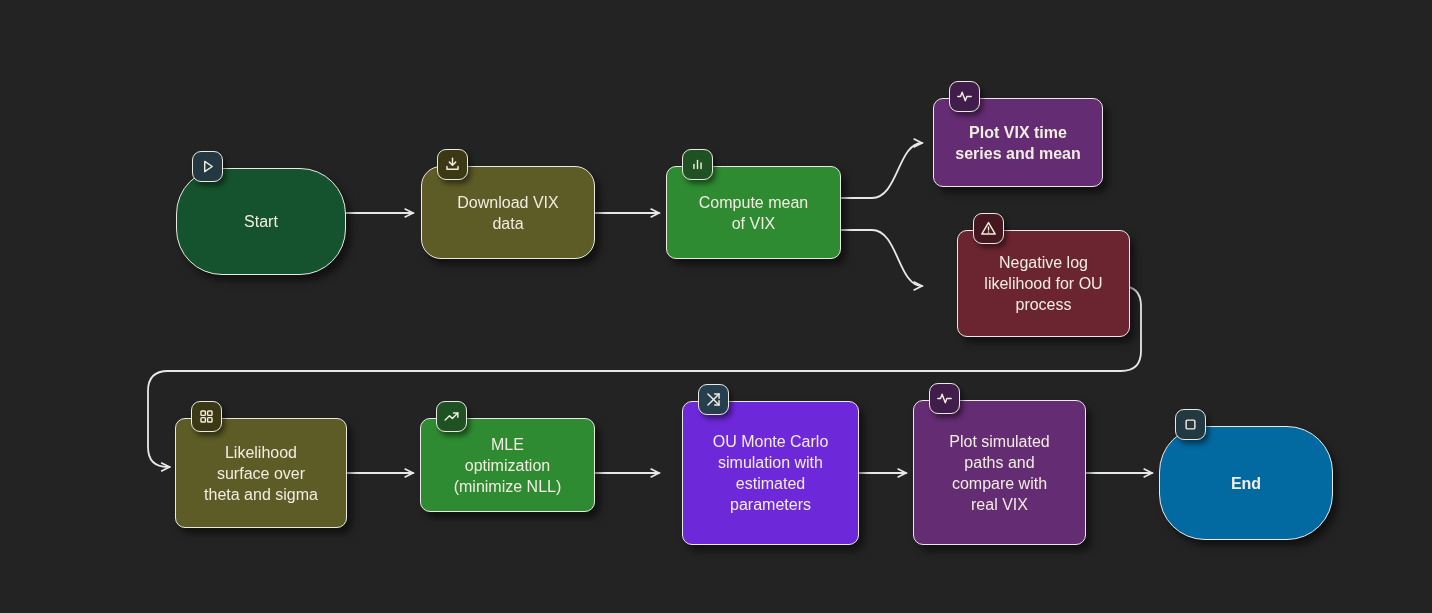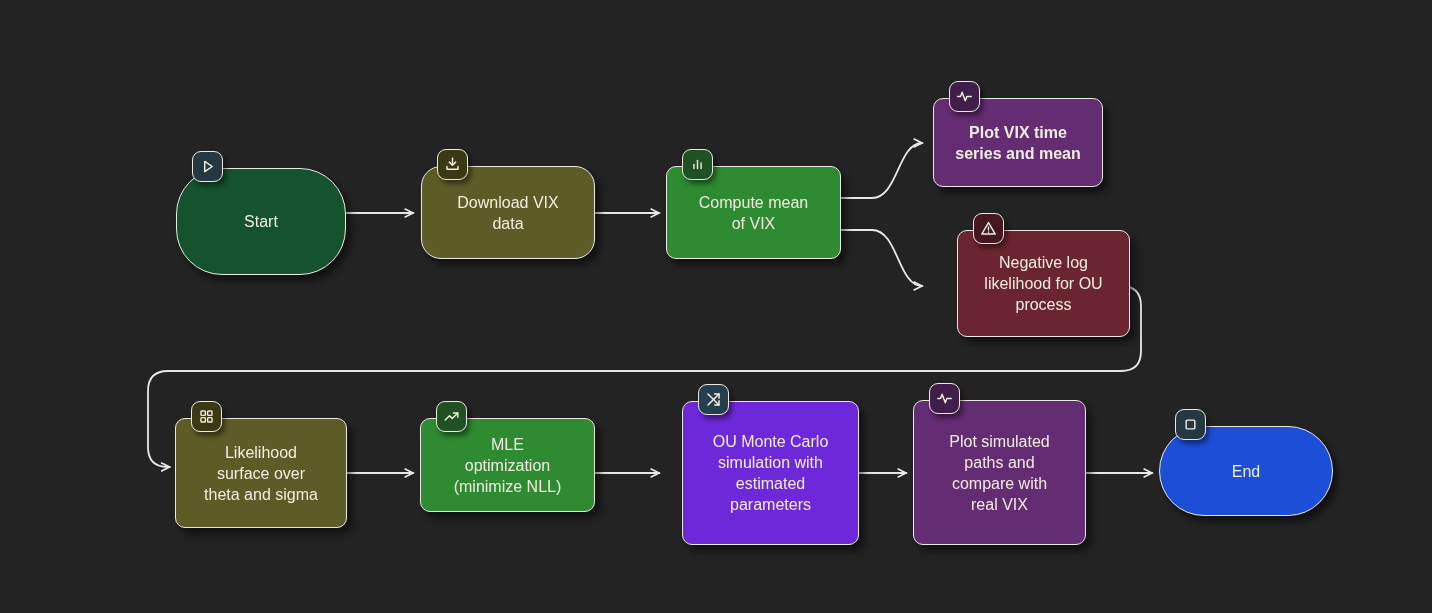--- a/index.html
+++ b/index.html
@@ -178,21 +178,21 @@
         <div class="badge" style="background: rgb(64, 29, 74);">
           <svg viewBox="0 0 24 24">
             <path d="M3.5 12 H7 L9 6.5 L13 17.5 L15 12 H20.5"></path>
           </svg>
         </div>
         <div class="node-label">Plot simulated
 paths and
 compare with
 real VIX</div>
       </div>
-      <div class="node pill" style="left: 1159px; top: 426px; width: 174px; height: 90px; background: #1d4ed8;">
+      <div class="node pill" style="left: 1159px; top: 426px; width: 174px; height: 114px; background: #0369a1; font-weight: bold;">
         <div class="badge" style="background: rgb(35, 56, 64);">
           <svg viewBox="0 0 24 24">
             <rect x="6.5" y="6.5" width="11" height="11" rx="1.5"></rect>
           </svg>
         </div>
         <div class="node-label">End</div>
       </div>
     </div>
 </div>
 

